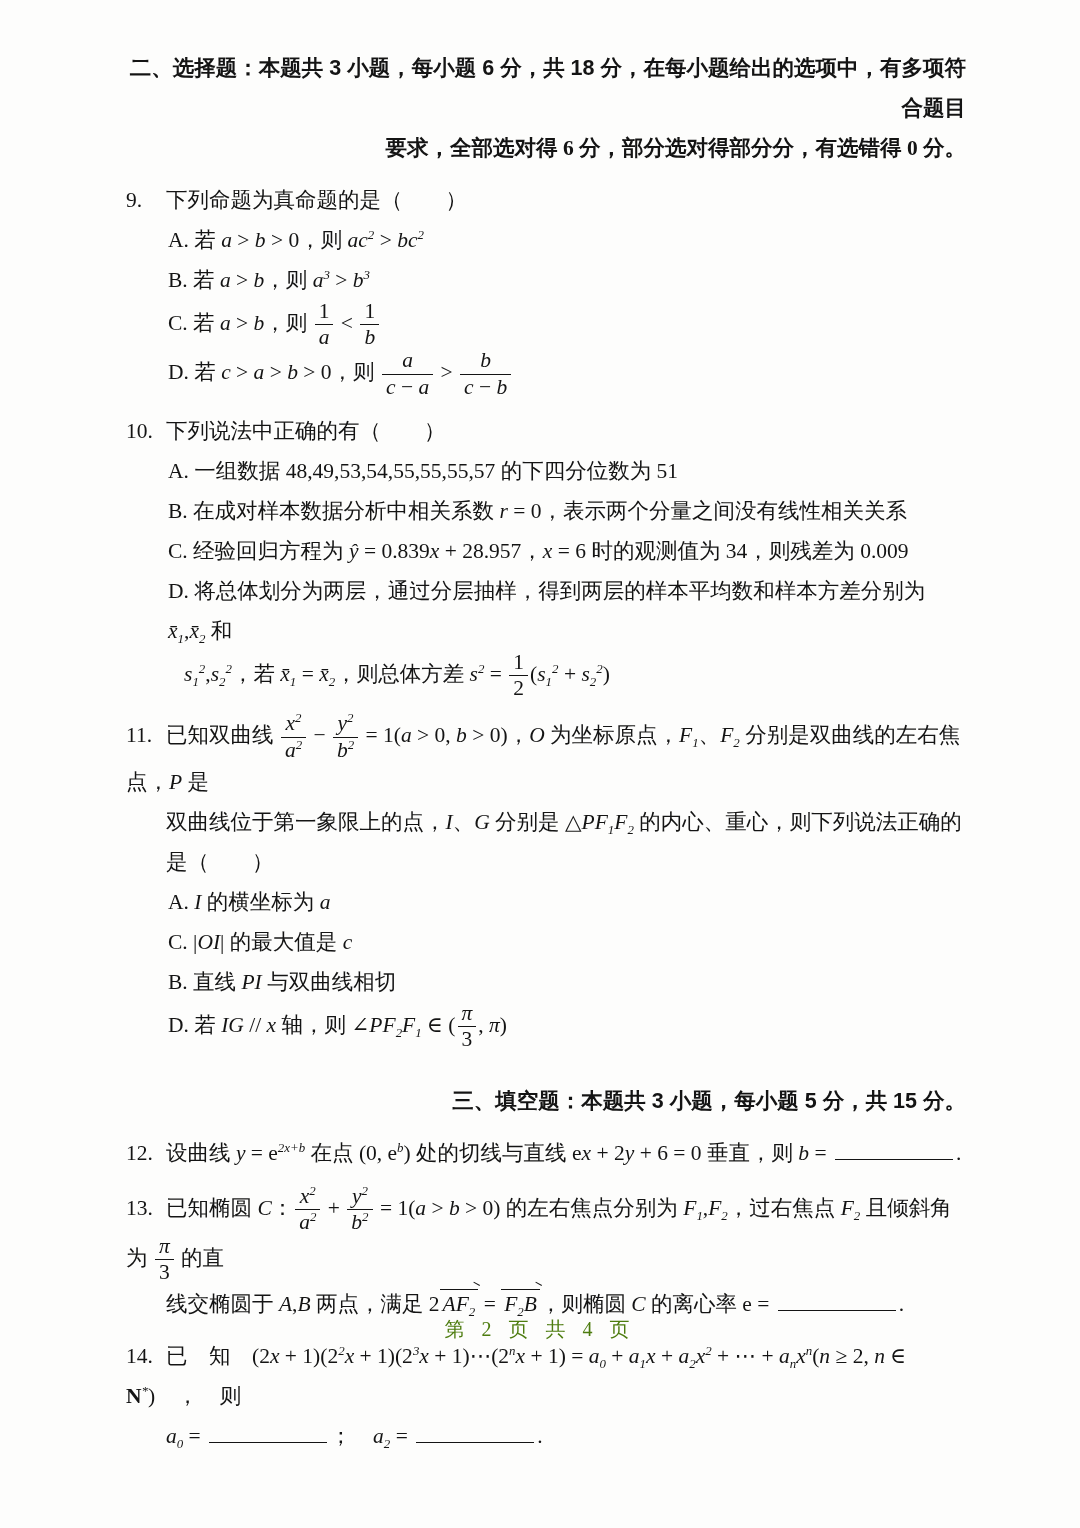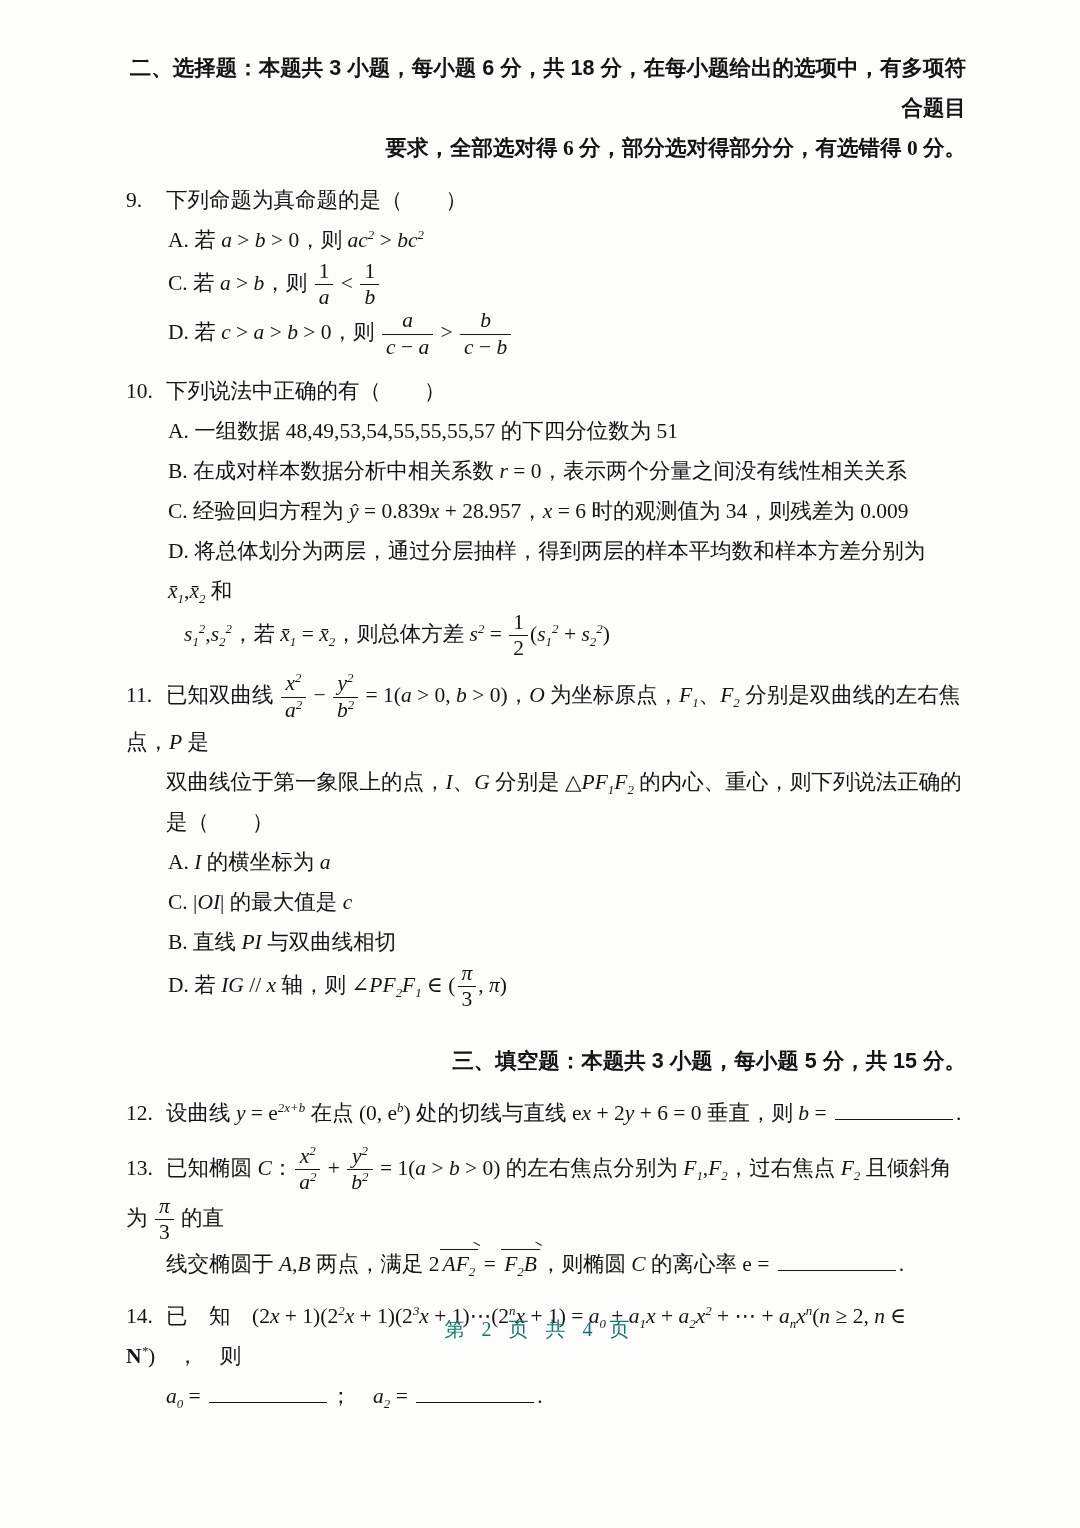--- a/index.html
+++ b/index.html
@@ -27,31 +27,32 @@
   .frac .fn{display:block;padding:0 4px 1px;}
   .frac .fd{display:block;border-top:1.6px solid #141414;padding:1px 4px 0;}
   .vec{position:relative;border-top:1.5px solid #141414;padding:2px 3px 0;}
   .vec::after{
     content:"";position:absolute;top:-5px;right:-2px;width:7px;height:7px;
     border-top:1.5px solid #141414;transform:rotate(28deg);transform-origin:right top;
   }
   .bl{display:inline-block;width:118px;height:5px;border-bottom:1.8px solid #141414;margin:0 3px;}
   .footer{
     position:absolute;top:1316px;left:0;width:100%;text-align:center;
-    font-size:20px;letter-spacing:6px;color:#0f766e;
+    font-size:20px;letter-spacing:6px;color:#4d7c0f;
   }
 </style>
 </head>
 <body>
 
 <div class="doc">
     <div class="l sec"><span>二、选择题：本题共 3 小题，每小题 6 分，共 18 分，在每小题给出的选项中，有多项符合题目</span></div>
     <div class="l sec2"><span>要求，全部选对得 6 分，部分选对得部分分，有选错得 0 分。</span></div>
     <div class="l q"><span class="num">9.</span><span>下列命题为真命题的是（　　）</span></div>
     <div class="l opt"><span>A. 若 </span><span class="v">a</span><span> &gt; </span><span class="v">b</span><span> &gt; 0，则 </span><span class="v">ac</span><sup>2</sup><span> &gt; </span><span class="v">bc</span><sup>2</sup></div>
+    <div class="l opt"><span>B. 若 </span><span class="v">a</span><span> &gt; </span><span class="v">b</span><span>，则 </span><span class="v">a</span><sup>3</sup><span> &gt; </span><span class="v">b</span><sup>3</sup></div>
     <div class="l opt"><span>C. 若 </span><span class="v">a</span><span> &gt; </span><span class="v">b</span><span>，则 </span><span class="frac"><span class="fn"><span>1</span></span><span class="fd"><span class="v">a</span></span></span><span> &lt; </span><span class="frac"><span class="fn"><span>1</span></span><span class="fd"><span class="v">b</span></span></span></div>
     <div class="l opt"><span>D. 若 </span><span class="v">c</span><span> &gt; </span><span class="v">a</span><span> &gt; </span><span class="v">b</span><span> &gt; 0，则 </span><span class="frac"><span class="fn"><span class="v">a</span></span><span class="fd"><span class="v">c</span><span> − </span><span class="v">a</span></span></span><span> &gt; </span><span class="frac"><span class="fn"><span class="v">b</span></span><span class="fd"><span class="v">c</span><span> − </span><span class="v">b</span></span></span></div>
     <div class="l q"><span class="num">10.</span><span>下列说法中正确的有（　　）</span></div>
     <div class="l opt"><span>A. 一组数据 48,49,53,54,55,55,55,57 的下四分位数为 51</span></div>
     <div class="l opt"><span>B. 在成对样本数据分析中相关系数 </span><span class="v">r</span><span> = 0，表示两个分量之间没有线性相关关系</span></div>
     <div class="l opt"><span>C. 经验回归方程为 </span><span class="v">ŷ</span><span> = 0.839</span><span class="v">x</span><span> + 28.957，</span><span class="v">x</span><span> = 6 时的观测值为 34，则残差为 0.009</span></div>
     <div class="l opt"><span>D. 将总体划分为两层，通过分层抽样，得到两层的样本平均数和样本方差分别为 </span><span class="v">x̄</span><sub>1</sub><span>,</span><span class="v">x̄</span><sub>2</sub><span> 和</span></div>
     <div class="l opt2"><span class="v">s</span><sub>1</sub><sup>2</sup><span>,</span><span class="v">s</span><sub>2</sub><sup>2</sup><span>，若 </span><span class="v">x̄</span><sub>1</sub><span> = </span><span class="v">x̄</span><sub>2</sub><span>，则总体方差 </span><span class="v">s</span><sup>2</sup><span> = </span><span class="frac"><span class="fn"><span>1</span></span><span class="fd"><span>2</span></span></span><span>(</span><span class="v">s</span><sub>1</sub><sup>2</sup><span> + </span><span class="v">s</span><sub>2</sub><sup>2</sup><span>)</span></div>
     <div class="l q"><span class="num">11.</span><span>已知双曲线 </span><span class="frac"><span class="fn"><span class="v">x</span><sup>2</sup></span><span class="fd"><span class="v">a</span><sup>2</sup></span></span><span> − </span><span class="frac"><span class="fn"><span class="v">y</span><sup>2</sup></span><span class="fd"><span class="v">b</span><sup>2</sup></span></span><span> = 1(</span><span class="v">a</span><span> &gt; 0, </span><span class="v">b</span><span> &gt; 0)，</span><span class="v">O</span><span> 为坐标原点，</span><span class="v">F</span><sub>1</sub><span>、</span><span class="v">F</span><sub>2</sub><span> 分别是双曲线的左右焦点，</span><span class="v">P</span><span> 是</span></div>
     <div class="l cont"><span>双曲线位于第一象限上的点，</span><span class="v">I</span><span>、</span><span class="v">G</span><span> 分别是 △</span><span class="v">PF</span><sub>1</sub><span class="v">F</span><sub>2</sub><span> 的内心、重心，则下列说法正确的是（　　）</span></div>

